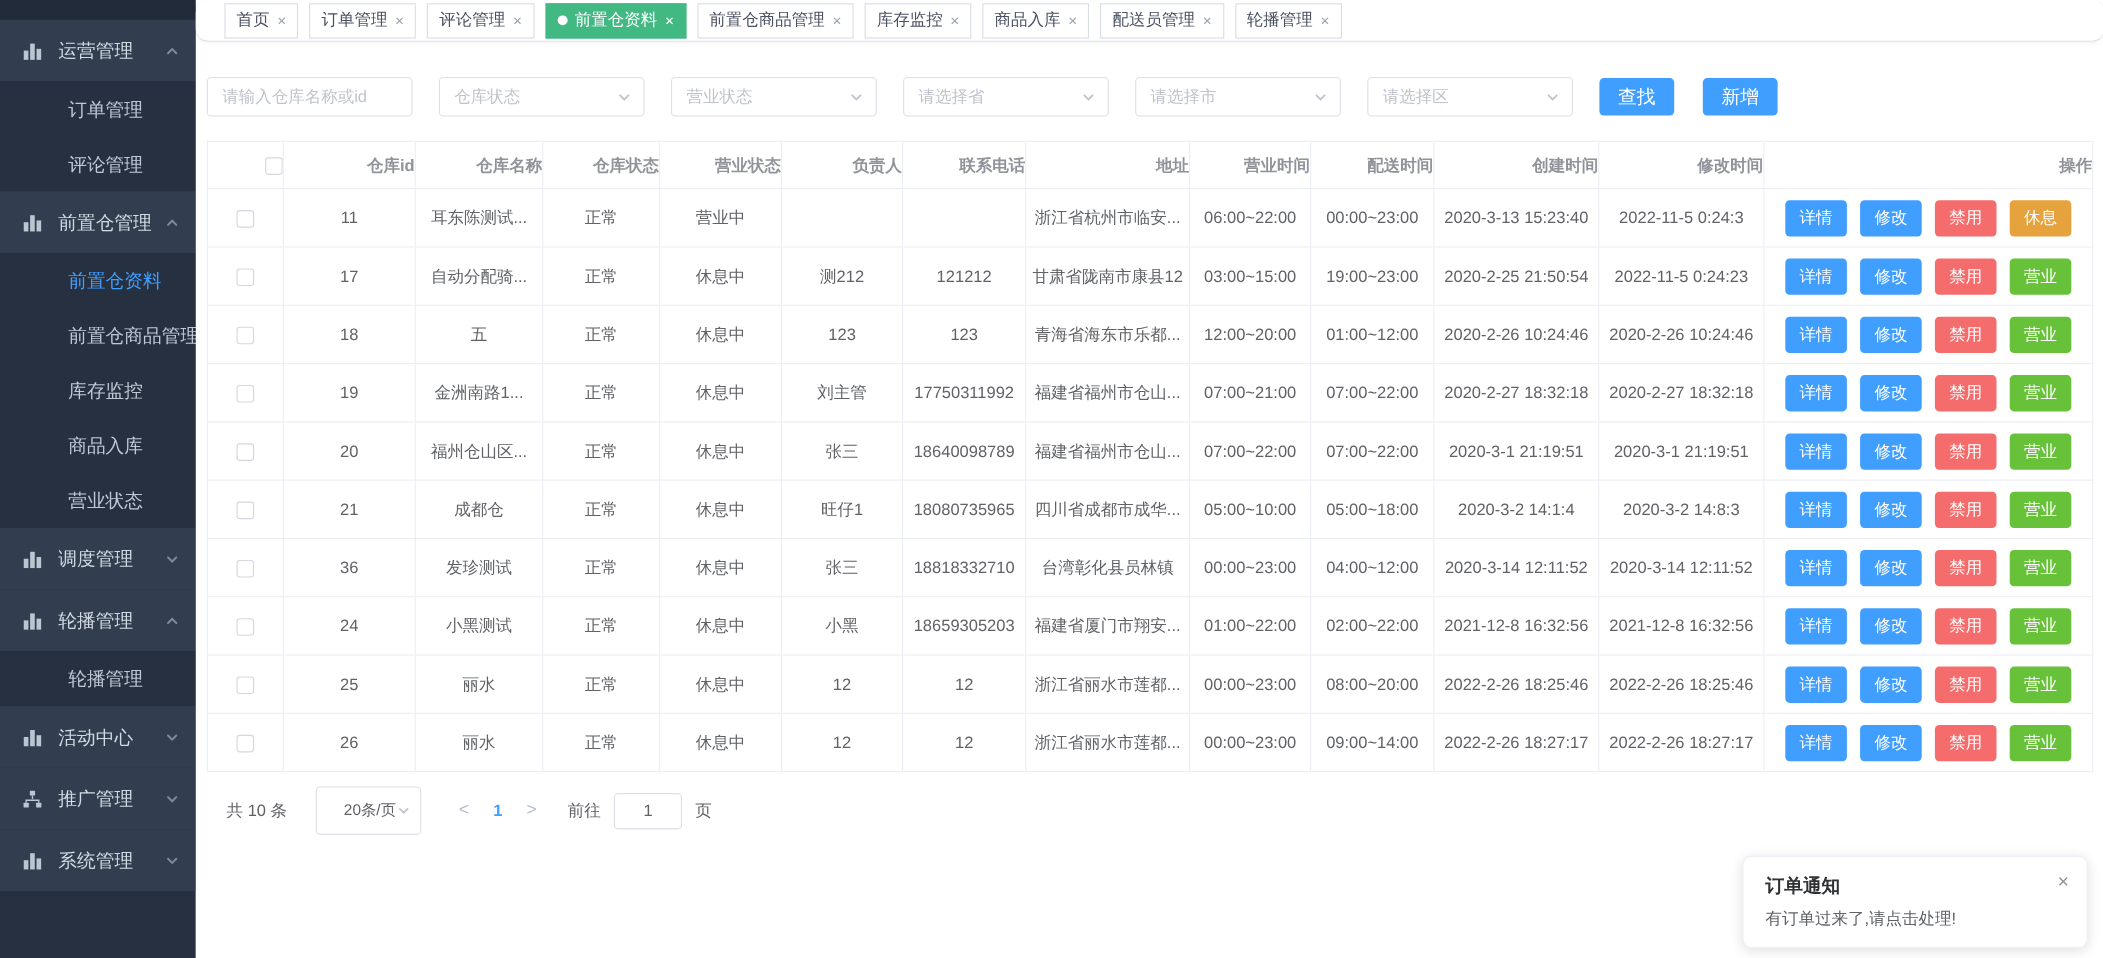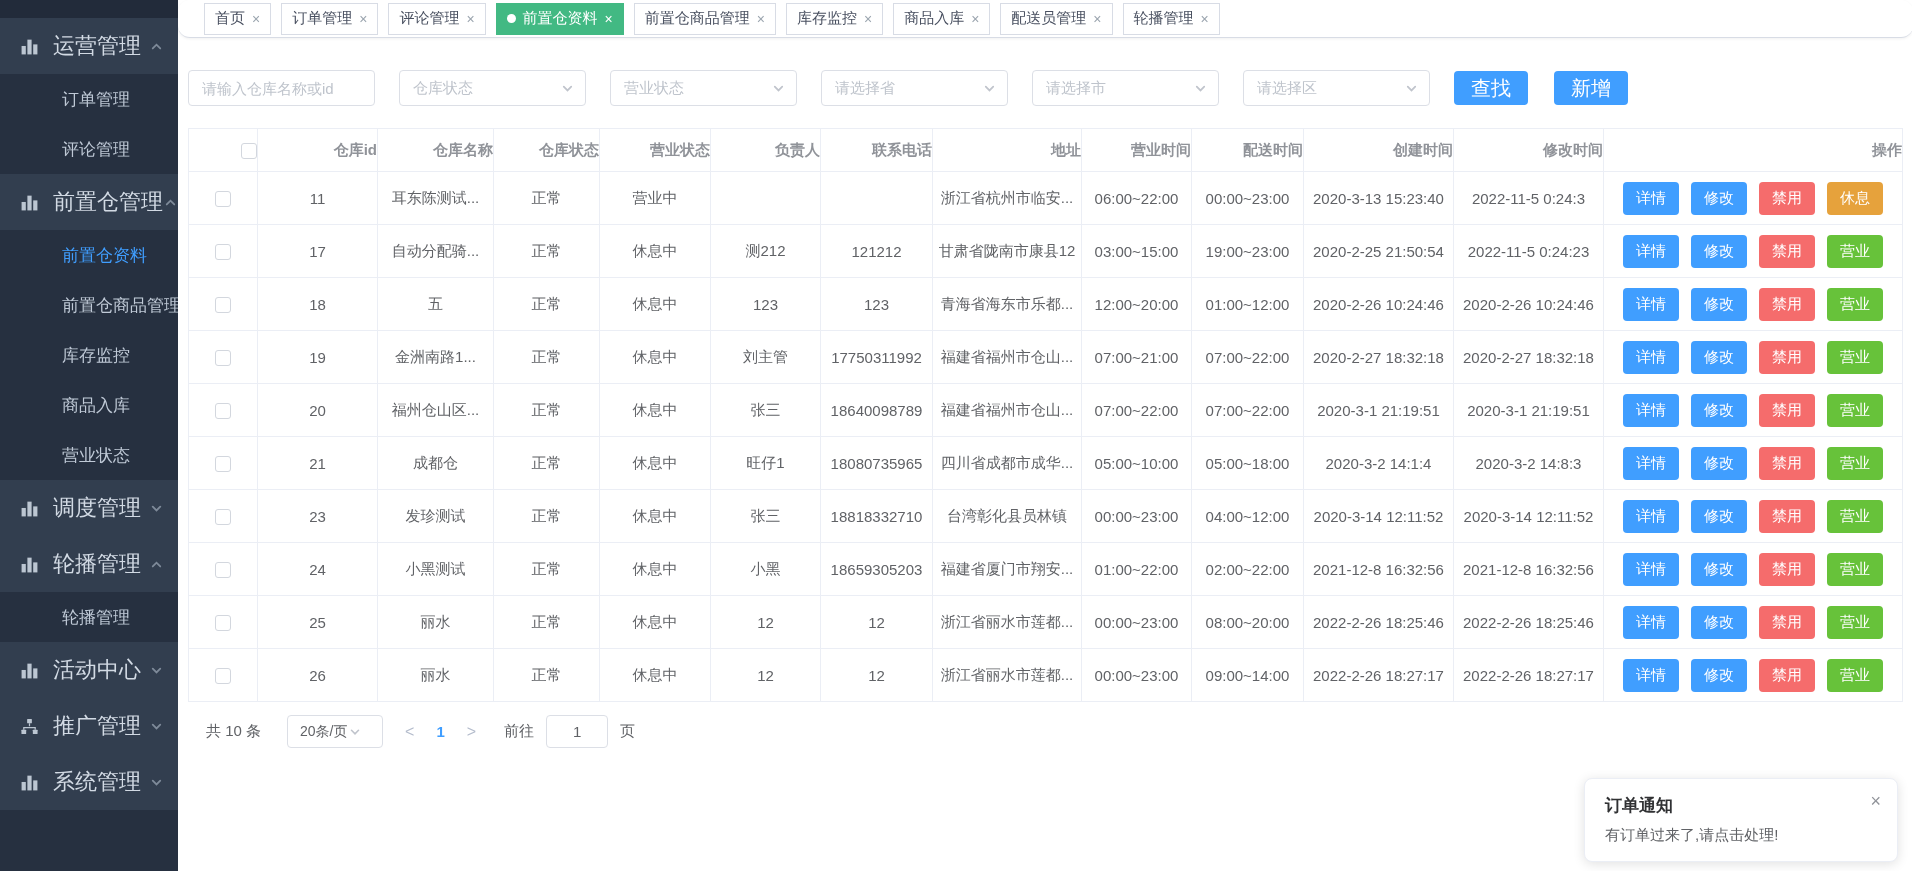--- a/index.html
+++ b/index.html
@@ -2,21 +2,21 @@
 <html><head>
 <meta charset="utf-8">
 <style>
   * { margin:0; padding:0; box-sizing:border-box; }
   html,body { width:1912px; height:871px; overflow:hidden; }
   body { font-family:"Liberation Sans","DejaVu Sans",sans-serif; background:#fff; display:flex; position:relative; }
 
   
   .sidebar { width:178px; height:871px; background:#263040; flex-shrink:0; }
   .side-top-strip { height:18px; background:#222b3a; }
-  .side-group { height:56px; display:flex; align-items:center; padding:0 14px 0 20px; background:#323e4f; color:#d2dae4; font-size:22px; cursor:pointer; }
+  .side-group { height:56px; display:flex; align-items:center; padding:0 14px 0 20px; background:#323e4f; color:#d2dae4; font-size:17px; cursor:pointer; }
   .side-sub { height:50px; display:flex; align-items:center; padding-left:62px; background:#263040; color:#bfc9d6; font-size:17px; cursor:pointer; }
   .side-sub.active { color:#409eff; }
   .s-icon { display:flex; align-items:center; margin-right:14px; }
   .s-label { flex:1; white-space:nowrap; }
   .s-arrow { display:flex; align-items:center; }
 
   
   .main { flex:1; display:flex; flex-direction:column; background:#fff; }
   .tabbar { height:38px; border-bottom:1px solid #d8dce5; box-shadow:0 1px 3px rgba(0,0,0,.06); display:flex; align-items:center; padding-left:26px; gap:10px; background:#fff;border-radius:12px; }
   .tab { height:32px; display:inline-flex; align-items:center; gap:7px; border:1px solid #d8dce5; background:#fff; color:#495060; font-size:15px; padding:0 10px; cursor:pointer; white-space:nowrap; }
@@ -28,39 +28,39 @@
 
   .content { padding:0 10px; }
 
   
   .filterbar { display:flex; align-items:center; margin-top:32px; }
   .f-input, .f-select { width:187px; height:36px; border:1px solid #dcdfe6; border-radius:4px; background:#fff; font-size:15px; margin-right:24px; }
   .f-input { padding:0 13px; color:#606266; font-family:inherit; outline:none; }
   .f-input::placeholder { color:#bfc4cc; }
   .f-select { display:flex; align-items:center; justify-content:space-between; padding:0 10px 0 13px; color:#bfc4cc; cursor:pointer; }
   .chev { display:flex; align-items:center; }
-  .btn { height:34px; padding:0 17px; border:none; border-radius:4px; background:#409eff; color:#fff; font-size:20px; font-family:inherit; cursor:pointer; }
+  .btn { height:34px; padding:0 17px; border:none; border-radius:4px; background:#409eff; color:#fff; font-size:17px; font-family:inherit; cursor:pointer; }
   .btn + .btn { margin-left:26px; }
 
   
   table { border-collapse:collapse; table-layout:fixed; width:1714px; margin-top:22px; border:1px solid #ebeef5; }
   th, td { border-right:1px solid #ebeef5; border-bottom:1px solid #ebeef5; text-align:center; white-space:nowrap; overflow:hidden; }
   th { height:43px; color:#909399; font-size:15px; font-weight:bold; background:#fff;text-align:right; }
   td { height:53px; color:#606266; font-size:15px; padding:0 4px; }
   .cbx { display:inline-block; width:16px; height:16px; border:1px solid #d3d7de; border-radius:3px; background:#fff; vertical-align:middle; cursor:pointer; }
   .mini { height:33px; padding:0 13px; border:none; border-radius:4px; color:#fff; font-size:15px; font-family:inherit; margin:0 6px; cursor:pointer; }
   .b-blue { background:#409eff; }
   .b-red { background:#f56c6c; }
   .b-green { background:#67c23a; }
   .b-orange { background:#e6a23c; }
 
   
   .pagination { display:flex; align-items:center; margin:13px 0 0 18px; color:#606266; font-size:15px; }
   .pg-total { margin-right:26px; }
-  .pg-size { width:96px; height:33px; border:1px solid #dcdfe6; border-radius:4px; display:flex; align-items:center; justify-content:flex-start; padding:0 8px 0 12px; font-size:14px; color:#606266; cursor:pointer; margin-right:12px; }
+  .pg-size { width:96px; height:44px; border:1px solid #dcdfe6; border-radius:4px; display:flex; align-items:center; justify-content:flex-end; padding:0 8px 0 12px; font-size:14px; color:#606266; cursor:pointer; margin-right:24px; }
   .pg-arrow { color:#b4bccc; font-size:16px; padding:0 10px; cursor:pointer; }
   .pg-num { color:#409eff; font-weight:bold; padding:0 12px; cursor:pointer; }
   .pg-goto { margin:0 12px 0 18px; }
   .pg-input { width:62px; height:33px; border:1px solid #dcdfe6; border-radius:4px; text-align:center; font-size:15px; color:#606266; font-family:inherit; outline:none; margin-right:12px; }
 
   
   .notify { position:absolute; right:14px; bottom:9px; width:314px; background:#fff; border:1px solid #ebeef5; border-radius:8px; box-shadow:0 2px 12px rgba(0,0,0,.12); padding:15px 20px 16px 20px; }
   .notify-title { font-size:17px; font-weight:bold; color:#303133; }
   .notify-close { position:absolute; top:13px; right:16px; font-size:18px; color:#909399; cursor:pointer; line-height:1; }
   .notify-body { margin-top:9px; font-size:15px; color:#606266; }
@@ -411,21 +411,21 @@
             <td>18080735965</td>
             <td>四川省成都市成华...</td>
             <td>05:00~10:00</td>
             <td>05:00~18:00</td>
             <td>2020-3-2 14:1:4</td>
             <td>2020-3-2 14:8:3</td>
             <td><button class="mini b-blue">详情</button><button class="mini b-blue">修改</button><button class="mini b-red">禁用</button><button class="mini b-green">营业</button></td>
           </tr>
           <tr>
             <td><span class="cbx"></span></td>
-            <td>23</td>
+            <td>36</td>
             <td>发珍测试</td>
             <td>正常</td>
             <td>休息中</td>
             <td>张三</td>
             <td>18818332710</td>
             <td>台湾彰化县员林镇</td>
             <td>00:00~23:00</td>
             <td>04:00~12:00</td>
             <td>2020-3-14 12:11:52</td>
             <td>2020-3-14 12:11:52</td>

